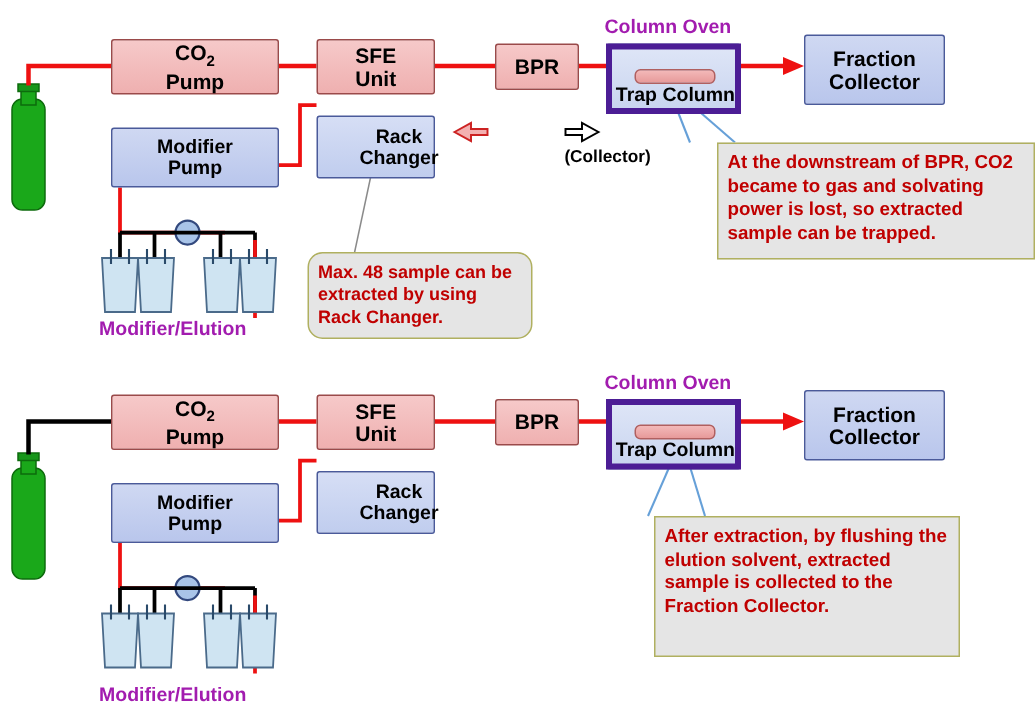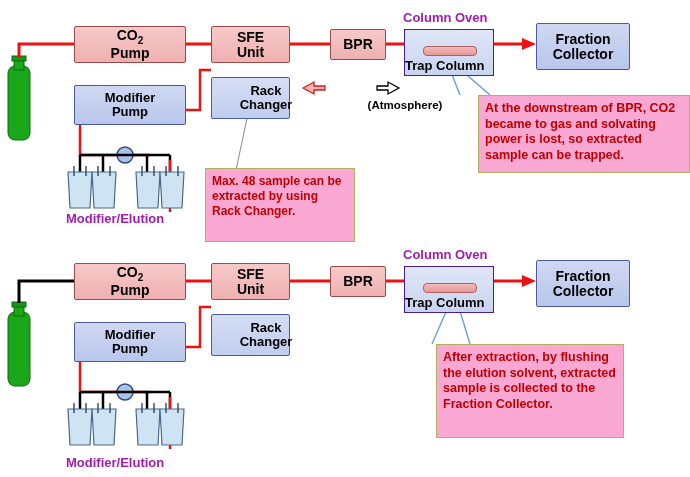--- a/index.html
+++ b/index.html
@@ -7,27 +7,27 @@
   #stage{position:relative;width:690px;height:477px;}
 
   .box{position:absolute;box-sizing:border-box;border:1px solid #4a4a8a;border-radius:2px;
        display:flex;flex-direction:column;align-items:center;justify-content:center;
        font-weight:bold;text-align:center;line-height:1.05;color:#000;}
   .pink{background:linear-gradient(180deg,#f6c9c9 0%,#efb0b0 100%);border-color:#9a4a4a;}
   .blue{background:linear-gradient(180deg,#cfd8f2 0%,#b9c6ec 100%);border-color:#4a5a9a;}
   .blue2{background:linear-gradient(180deg,#d6def5 0%,#c0cdee 100%);border-color:#4a5a9a;padding-left:31px;}
   .oven{position:absolute;box-sizing:border-box;background:linear-gradient(180deg,#dfe6f7 0%,#c8d4ef 100%);
         border:1px solid #5a6aa0;border-radius:2px;}
-  .trapbox{position:absolute;box-sizing:border-box;background:transparent;border:1px solid #4c1d95;
-        display:flex;align-items:flex-end;justify-content:flex-start;font-weight:bold;}
+  .trapbox{position:absolute;box-sizing:border-box;background:transparent;border:4px solid #4c1d95;
+        display:flex;align-items:flex-end;justify-content:flex-end;font-weight:bold;}
 
   .lbl{position:absolute;font-weight:bold;color:#a21caf;}
   .lblsmall{position:absolute;font-weight:bold;color:#000;text-align:center;line-height:1.1;}
 
-  .note{position:absolute;box-sizing:border-box;background:#f9a8d4;border:1px solid #b0b060;
+  .note{position:absolute;box-sizing:border-box;background:#e5e5e5;border:1px solid #b0b060;
         color:#c00000;font-weight:bold;line-height:1.25;padding:5px 6px;}
 
   svg.overlay{position:absolute;left:0;top:0;width:690px;height:477px;pointer-events:none;}
 </style>
 </head>
 <body>
 
 <div id="stage">
 
   <svg class="overlay">
@@ -119,23 +119,23 @@
 
   <div class="box blue" style="left:536px;top:23px;width:94px;height:47px;font-size:14px;">
     <span>Fraction</span>
     <span>Collector</span>
   </div>
 
   <div class="lbl" style="left:66px;top:211px;font-size:13px;">Modifier/Elution</div>
 
   <div class="lblsmall" style="left:291px;top:99px;width:110px;font-size:11.5px;">
   </div>
-  <div class="lblsmall" style="left:360px;top:99px;width:90px;font-size:11.5px;">(Atmosphere)</div>
-
-  <div class="note" style="left:205px;top:168px;width:150px;height:74px;font-size:12px;">Max. 48 sample can be extracted by using Rack Changer.</div>
+  <div class="lblsmall" style="left:360px;top:99px;width:90px;font-size:11.5px;">(Collector)</div>
+
+  <div class="note" style="left:205px;top:168px;width:150px;height:58px;font-size:12px;border-radius:10px;">Max. 48 sample can be extracted by using Rack Changer.</div>
 
   <div class="note" style="left:478px;top:95px;width:212px;height:78px;font-size:12.5px;">At the downstream of BPR, CO2 became to gas and solvating power is lost, so extracted sample can be trapped.</div>
 
   <svg class="overlay">
     <g>
       <rect x="8" y="312" width="22" height="74" rx="7" fill="#1aa81a" stroke="#0d6b0d" stroke-width="1"></rect>
       <rect x="14" y="304" width="10" height="12" fill="#1aa81a" stroke="#0d6b0d" stroke-width="1"></rect>
       <rect x="12" y="302" width="14" height="5" fill="#17961a" stroke="#0d6b0d" stroke-width="1"></rect>
     </g>
 
@@ -206,15 +206,15 @@
 
   <div class="lbl" style="left:403px;top:247px;font-size:13px;">Column Oven</div>
 
   <div class="box blue" style="left:536px;top:260px;width:94px;height:47px;font-size:14px;">
     <span>Fraction</span>
     <span>Collector</span>
   </div>
 
   <div class="lbl" style="left:66px;top:455px;font-size:13px;">Modifier/Elution</div>
 
-  <div class="note" style="left:436px;top:344px;width:188px;height:94px;font-size:12.5px;">After extraction, by flushing the elution solvent, extracted sample is collected to the Fraction Collector.</div>
+  <div class="note" style="left:436px;top:344px;width:204px;height:94px;font-size:12.5px;">After extraction, by flushing the elution solvent, extracted sample is collected to the Fraction Collector.</div>
 
 </div>
 
 </body></html>

